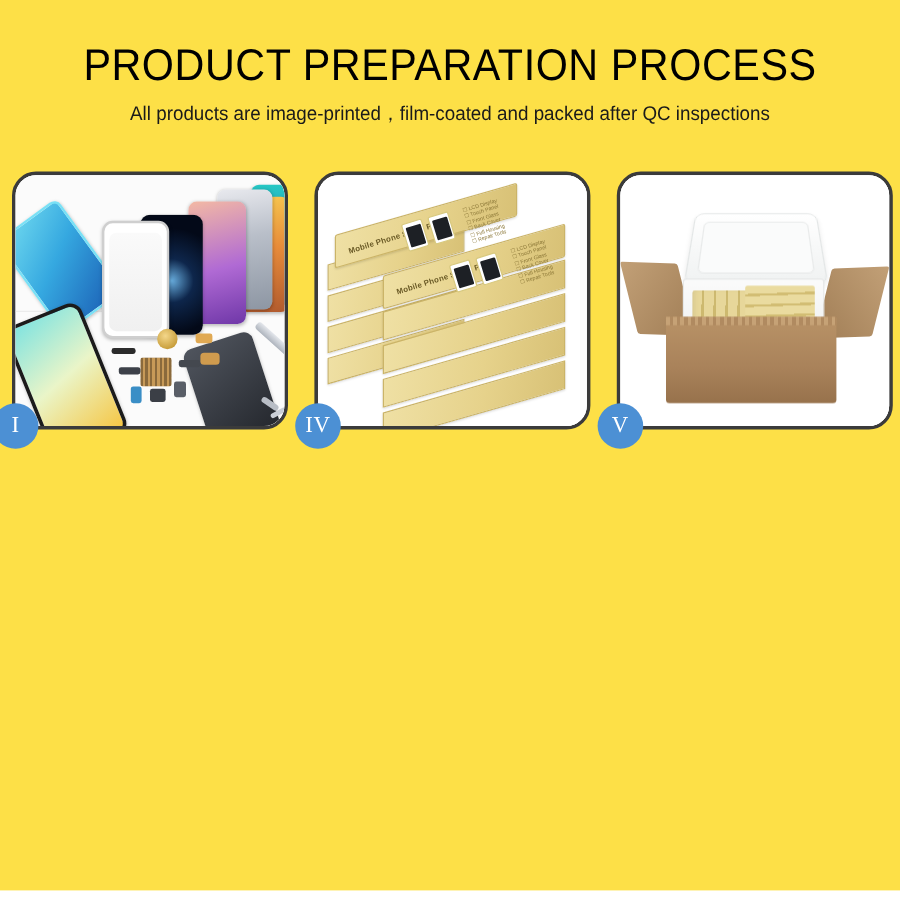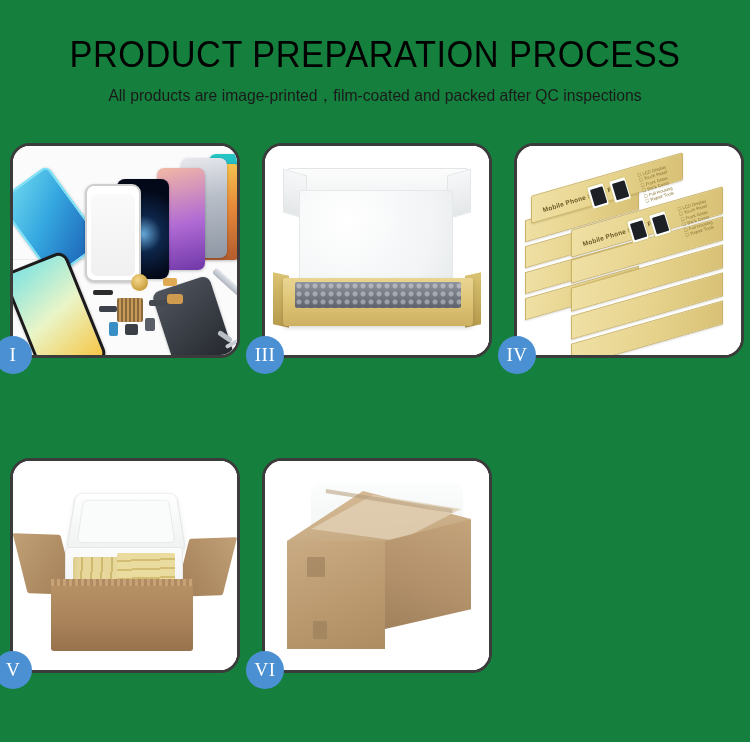--- a/index.html
+++ b/index.html
@@ -11,21 +11,21 @@
     width: 750px;
     height: 750px;
     overflow: hidden;
     font-family: "Liberation Sans", sans-serif;
     -webkit-font-smoothing: antialiased;
   }
   .page {
     position: relative;
     width: 750px;
     height: 742px;
-    background: #15803d;
+    background: #fde047;
   }
 
   
   .header {
     position: absolute;
     top: 0; left: 0;
     width: 750px;
     text-align: center;
   }
   .title {
@@ -455,36 +455,20 @@
           <div class="chip c9"></div>
           <div class="chip c10"></div>
           <div class="chip c11"></div>
           <div class="chip c12"></div>
         </div>
       </div>
       <div class="badge">I</div>
     </div>
 
 
-    <div class="panel">
-      <div class="panel-inner">
-        <div class="scene-flatbox">
-          <div class="foam-lid-back"></div>
-          <div class="lid-left"></div>
-          <div class="lid-right"></div>
-          <div class="foam-sheet"></div>
-          <div class="flat-flap-l"></div>
-          <div class="flat-flap-r"></div>
-          <div class="flat-box-body">
-            <div class="flat-box-inner"></div>
-          </div>
-        </div>
-      </div>
-      <div class="badge">III</div>
-    </div>
 
     <div class="panel">
       <div class="panel-inner">
         <div class="scene-stack">
           <div class="rbox l4"></div>
           <div class="rbox l3"></div>
           <div class="rbox l2"></div>
           <div class="rbox l1"></div>
           <div class="rbox r4"></div>
           <div class="rbox r3"></div>
@@ -516,30 +500,15 @@
           <div class="foam-box-open"></div>
           <div class="foam-box"></div>
           <div class="stack-inside"></div>
           <div class="stack-inside-2"></div>
           <div class="carton-body"></div>
         </div>
       </div>
       <div class="badge">V</div>
     </div>
 
-    <div class="panel">
-      <div class="panel-inner">
-        <div class="scene-sealed">
-          <div class="bag-behind"></div>
-          <div class="sealed-top"></div>
-          <div class="tape"></div>
-          <div class="tape-seam"></div>
-          <div class="sealed-right"></div>
-          <div class="sealed-front"></div>
-          <div class="tab a"></div>
-          <div class="tab b"></div>
-        </div>
-      </div>
-      <div class="badge">VI</div>
-    </div>
 
   </div>
 </div>
 
 </body></html>

